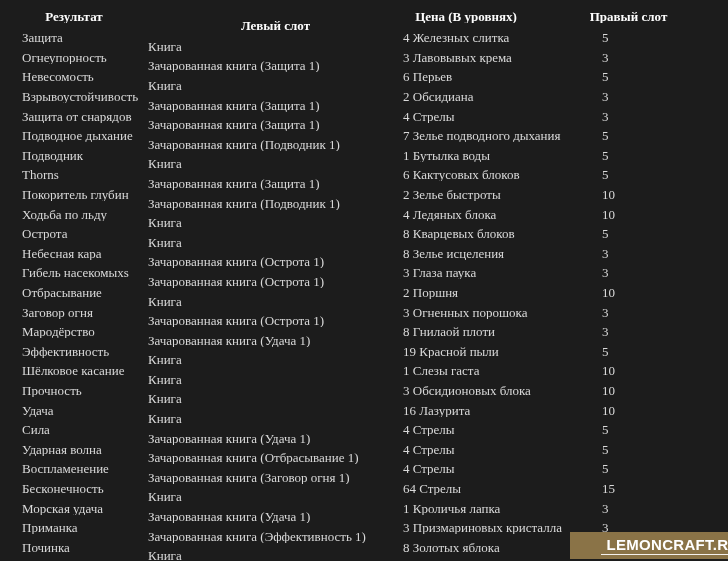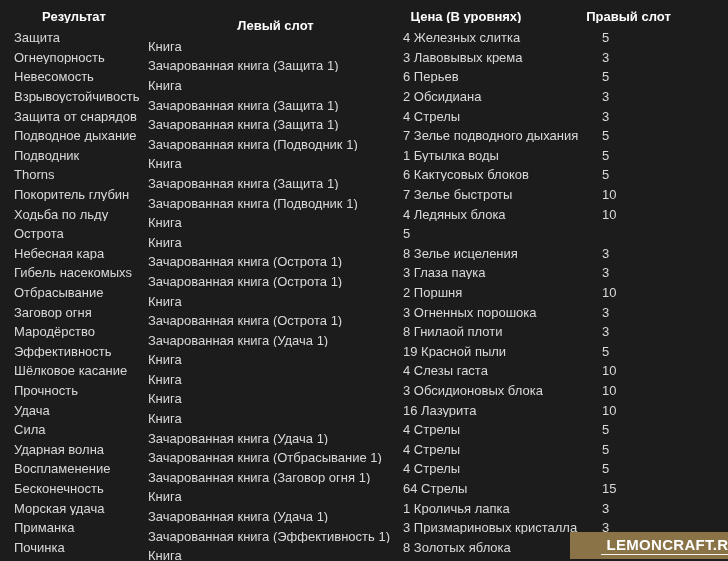--- a/index.html
+++ b/index.html
@@ -14,36 +14,37 @@
   .table {
     position: absolute;
     top: 5px;
     left: 0;
     right: 0;
   }
   .row {
     display: flex;
     align-items: center;
     height: 19.6px;
+    font-family: Liberation Serif, serif;
   }
   .row.header {
     height: 23px;
     font-weight: bold;
     color: #fdfdfd;
     font-size: 13px;
   }
   .cell {
     box-sizing: border-box;
     white-space: nowrap;
     overflow: hidden;
     font-size: 13px;
     color: #d9d9d9;
     line-height: 1;
   }
-  .c1 { width: 148px; padding-left: 14px; }
+  .c1 { width: 148px; padding-left: 22px; }
   .c2 { width: 255px; margin-top: 17px; }
   .c3 { width: 199px; }
   .c4 { width: 126px; }
   .header .cell { color: #fdfdfd; text-align: center; padding-left: 0; }
   .watermark {
     position: absolute;
     right: 0;
     bottom: 2px;
     width: 158px;
     height: 27px;
@@ -119,32 +120,33 @@
         </div>
         <div class="row">
           <div class="cell c1">Thorns</div>
           <div class="cell c2">Зачарованная книга (Защита 1)</div>
           <div class="cell c3">6 Кактусовых блоков</div>
           <div class="cell c4">5</div>
         </div>
         <div class="row">
           <div class="cell c1">Покоритель глубин</div>
           <div class="cell c2">Зачарованная книга (Подводник 1)</div>
-          <div class="cell c3">7 Зелье быстроты</div>
+          <div class="cell c3">2 Зелье быстроты</div>
           <div class="cell c4">10</div>
         </div>
         <div class="row">
           <div class="cell c1">Ходьба по льду</div>
           <div class="cell c2">Книга</div>
           <div class="cell c3">4 Ледяных блока</div>
           <div class="cell c4">10</div>
         </div>
         <div class="row">
           <div class="cell c1">Острота</div>
           <div class="cell c2">Книга</div>
+          <div class="cell c3">8 Кварцевых блоков</div>
           <div class="cell c4">5</div>
         </div>
         <div class="row">
           <div class="cell c1">Небесная кара</div>
           <div class="cell c2">Зачарованная книга (Острота 1)</div>
           <div class="cell c3">8 Зелье исцеления</div>
           <div class="cell c4">3</div>
         </div>
         <div class="row">
           <div class="cell c1">Гибель насекомыхs</div>
@@ -172,21 +174,21 @@
         </div>
         <div class="row">
           <div class="cell c1">Эффективность</div>
           <div class="cell c2">Книга</div>
           <div class="cell c3">19 Красной пыли</div>
           <div class="cell c4">5</div>
         </div>
         <div class="row">
           <div class="cell c1">Шёлковое касание</div>
           <div class="cell c2">Книга</div>
-          <div class="cell c3">4 Слезы гаста</div>
+          <div class="cell c3">1 Слезы гаста</div>
           <div class="cell c4">10</div>
         </div>
         <div class="row">
           <div class="cell c1">Прочность</div>
           <div class="cell c2">Книга</div>
           <div class="cell c3">3 Обсидионовых блока</div>
           <div class="cell c4">10</div>
         </div>
         <div class="row">
           <div class="cell c1">Удача</div>

